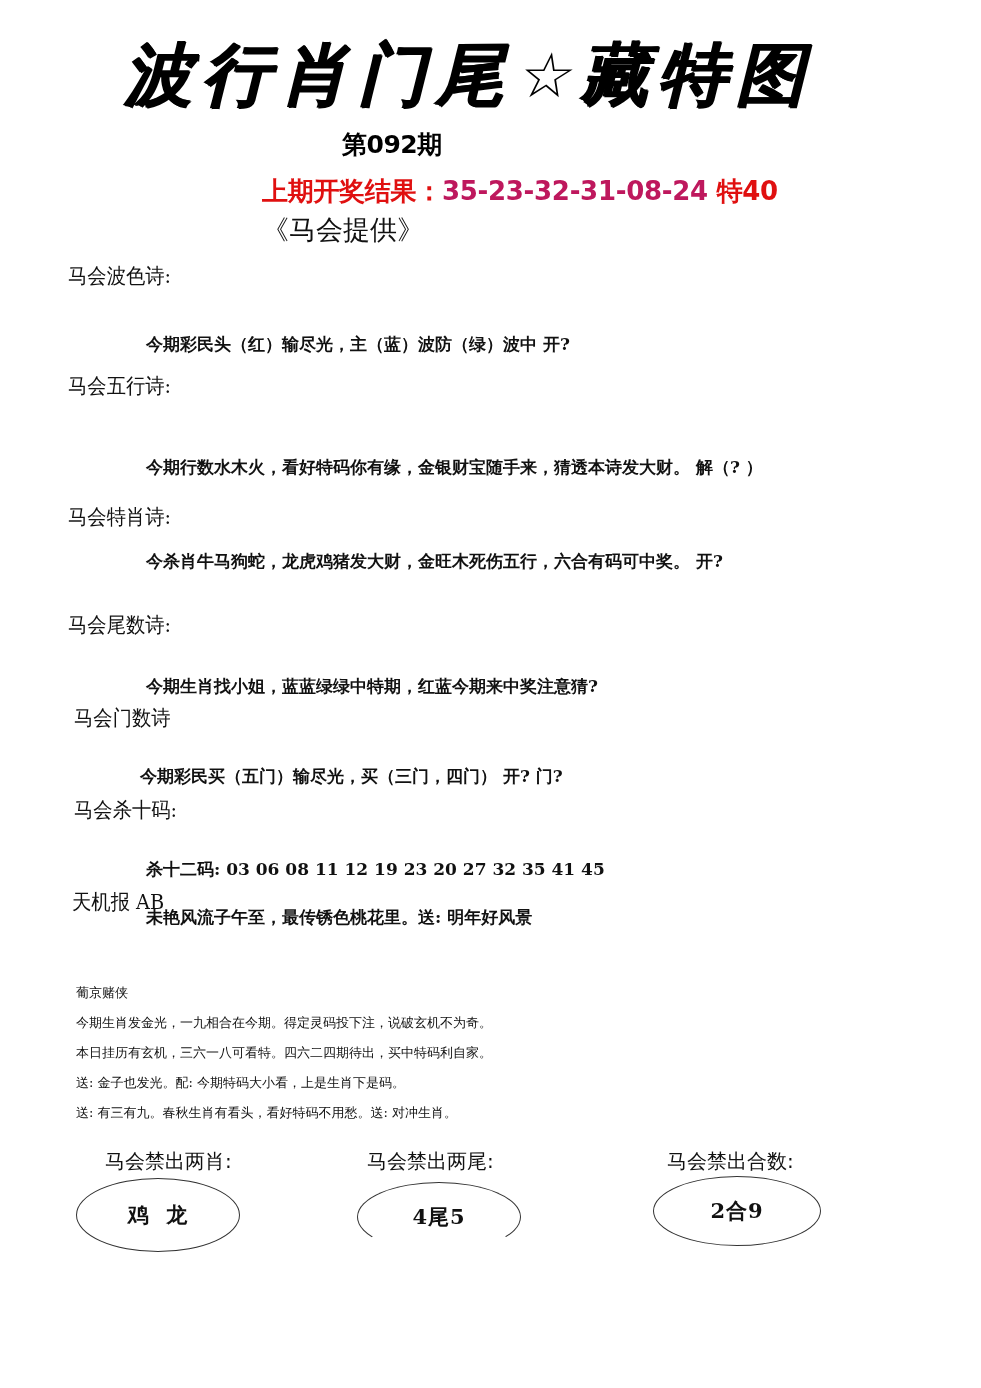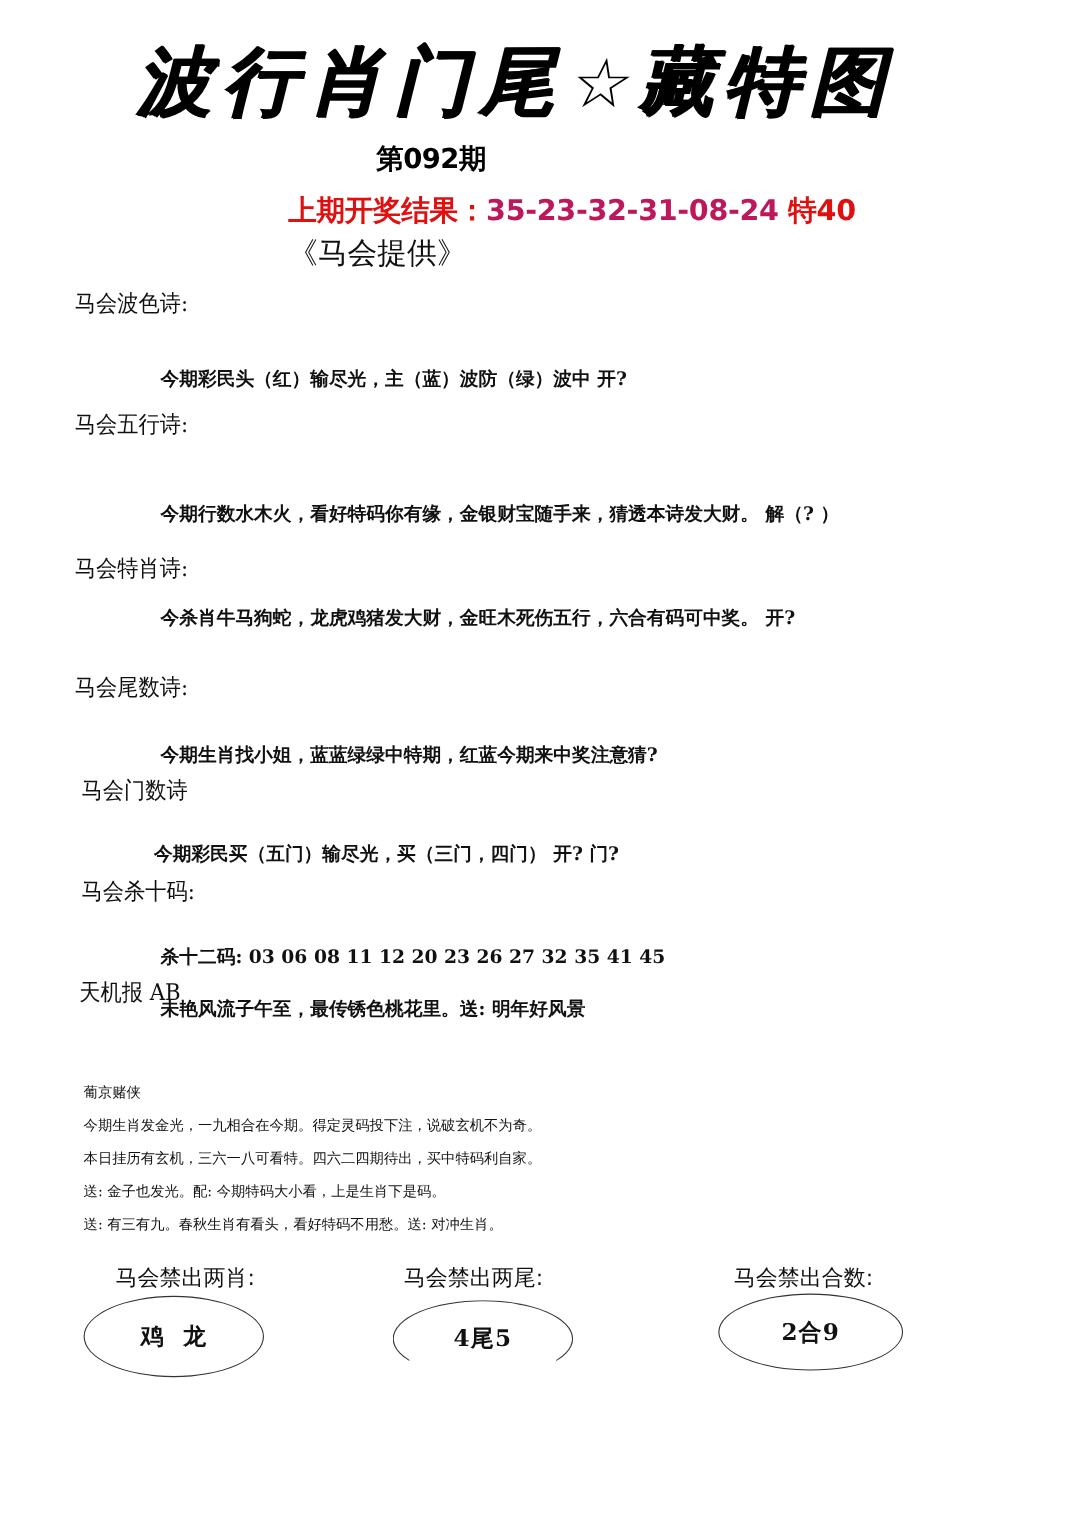--- a/index.html
+++ b/index.html
@@ -95,21 +95,21 @@
 <div class="abs sec-title" style="left:68px; top:503px;">马会特肖诗:</div>
 <div class="abs poem" style="left:146px; top:550px;">今杀肖牛马狗蛇，龙虎鸡猪发大财，金旺木死伤五行，六合有码可中奖。 开?</div>
 
 <div class="abs sec-title" style="left:68px; top:611px;">马会尾数诗:</div>
 <div class="abs poem" style="left:146px; top:675px;">今期生肖找小姐，蓝蓝绿绿中特期，红蓝今期来中奖注意猜?</div>
 
 <div class="abs sec-title" style="left:74px; top:704px;">马会门数诗</div>
 <div class="abs poem" style="left:140px; top:765px;">今期彩民买（五门）输尽光，买（三门，四门） 开? 门?</div>
 
 <div class="abs sec-title" style="left:74px; top:796px;">马会杀十码:</div>
-<div class="abs poem" style="left:146px; top:858px;">杀十二码: 03 06 08 11 12 20 23 26 27 32 35 41 45</div>
+<div class="abs poem" style="left:146px; top:858px;">杀十二码: 03 06 08 11 12 19 23 20 27 32 35 41 45</div>
 
 <div class="abs sec-title" style="left:72px; top:888px;">天机报 AB</div>
 <div class="abs poem" style="left:146px; top:906px;">未艳风流子午至，最传锈色桃花里。送: 明年好风景</div>
 
 <div class="abs dense" style="left:76px; top:984px;">葡京赌侠</div>
 <div class="abs dense" style="left:76px; top:1014px;">今期生肖发金光，一九相合在今期。得定灵码投下注，说破玄机不为奇。</div>
 <div class="abs dense" style="left:76px; top:1044px;">本日挂历有玄机，三六一八可看特。四六二四期待出，买中特码利自家。</div>
 <div class="abs dense" style="left:76px; top:1074px;">送: 金子也发光。配: 今期特码大小看，上是生肖下是码。</div>
 <div class="abs dense" style="left:76px; top:1104px;">送: 有三有九。春秋生肖有看头，看好特码不用愁。送: 对冲生肖。</div>
 

